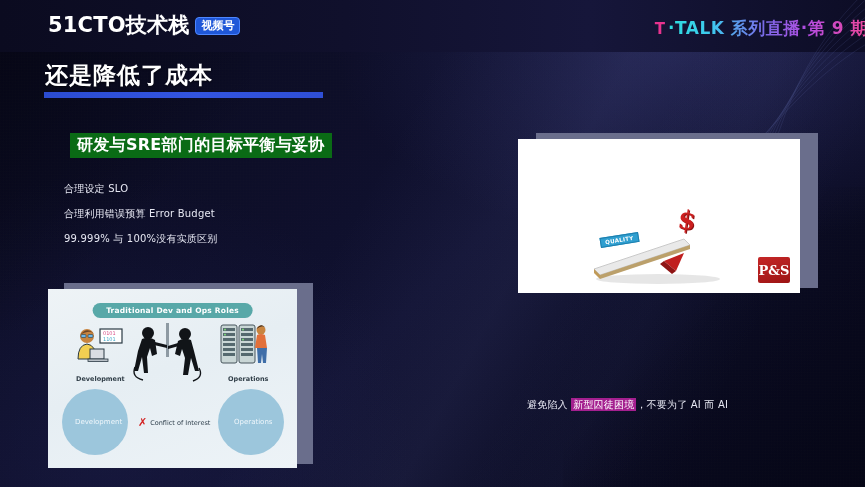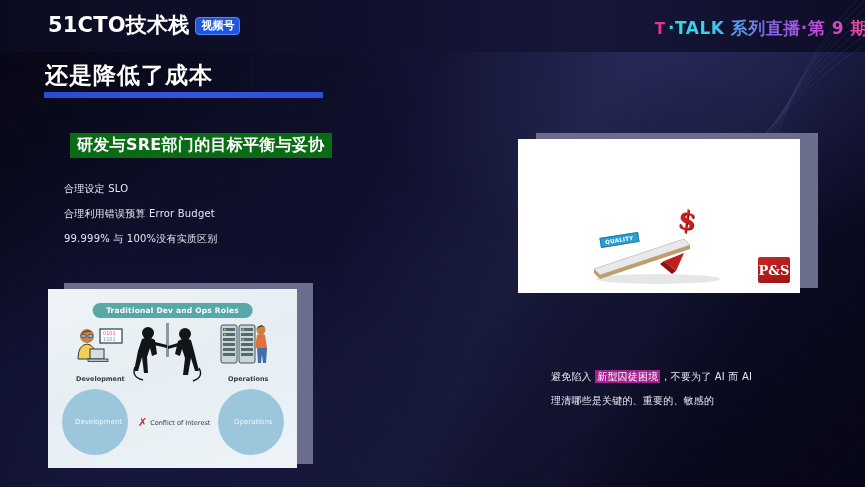--- a/index.html
+++ b/index.html
@@ -114,21 +114,21 @@
   #chip-left{left:70px;top:133px;font-size:16px;letter-spacing:.3px;}
   #chip-right{left:525px;top:334px;font-size:16px;letter-spacing:.3px;}
   
   .body-block{position:absolute;z-index:6;}
   .body-line{
     color:#e6e7f2;font-size:10px;line-height:1;
     font-family:"DejaVu Sans","Liberation Sans",sans-serif;
     white-space:nowrap;margin-bottom:15px;letter-spacing:.2px;
   }
   #left-body{left:64px;top:184px;}
-  #right-body{left:527px;top:372px;margin-left:24px;}
+  #right-body{left:527px;top:400px;}
   #right-body .body-line{margin-bottom:14px;}
   .hl-magenta{
     background:#a41f8f;color:#ffffff;padding:1px 2px;
   }
   
   .pic-wrap{position:absolute;z-index:5;}
   .pic-shadow{
     position:absolute;background:#6a6e8c;
   }
   .pic{
@@ -234,21 +234,20 @@
     <div class="body-line">合理设定 SLO</div>
     <div class="body-line">合理利用错误预算 Error Budget</div>
     <div class="body-line">99.999% 与 100%没有实质区别</div>
   </div>
 
 
   <div class="body-block" id="right-body">
     <div class="body-line">
       <span>避免陷入 </span><span class="hl-magenta">新型囚徒困境</span><span>，不要为了 AI 而 AI</span>
     </div>
-    <div class="body-line">理清哪些是关键的、重要的、敏感的</div>
   </div>
 
   <div class="pic-wrap" id="pic-left">
     <div class="pic-shadow"></div>
     <div class="pic">
 
       <div class="devops-title">Traditional Dev and Ops Roles</div>
 
       <svg style="position:absolute;left:26px;top:36px;" width="56" height="44" viewBox="0 0 56 44">
         <rect x="26" y="4" width="22" height="14" fill="#ffffff" stroke="#2b3a44" stroke-width="1.2"></rect>

